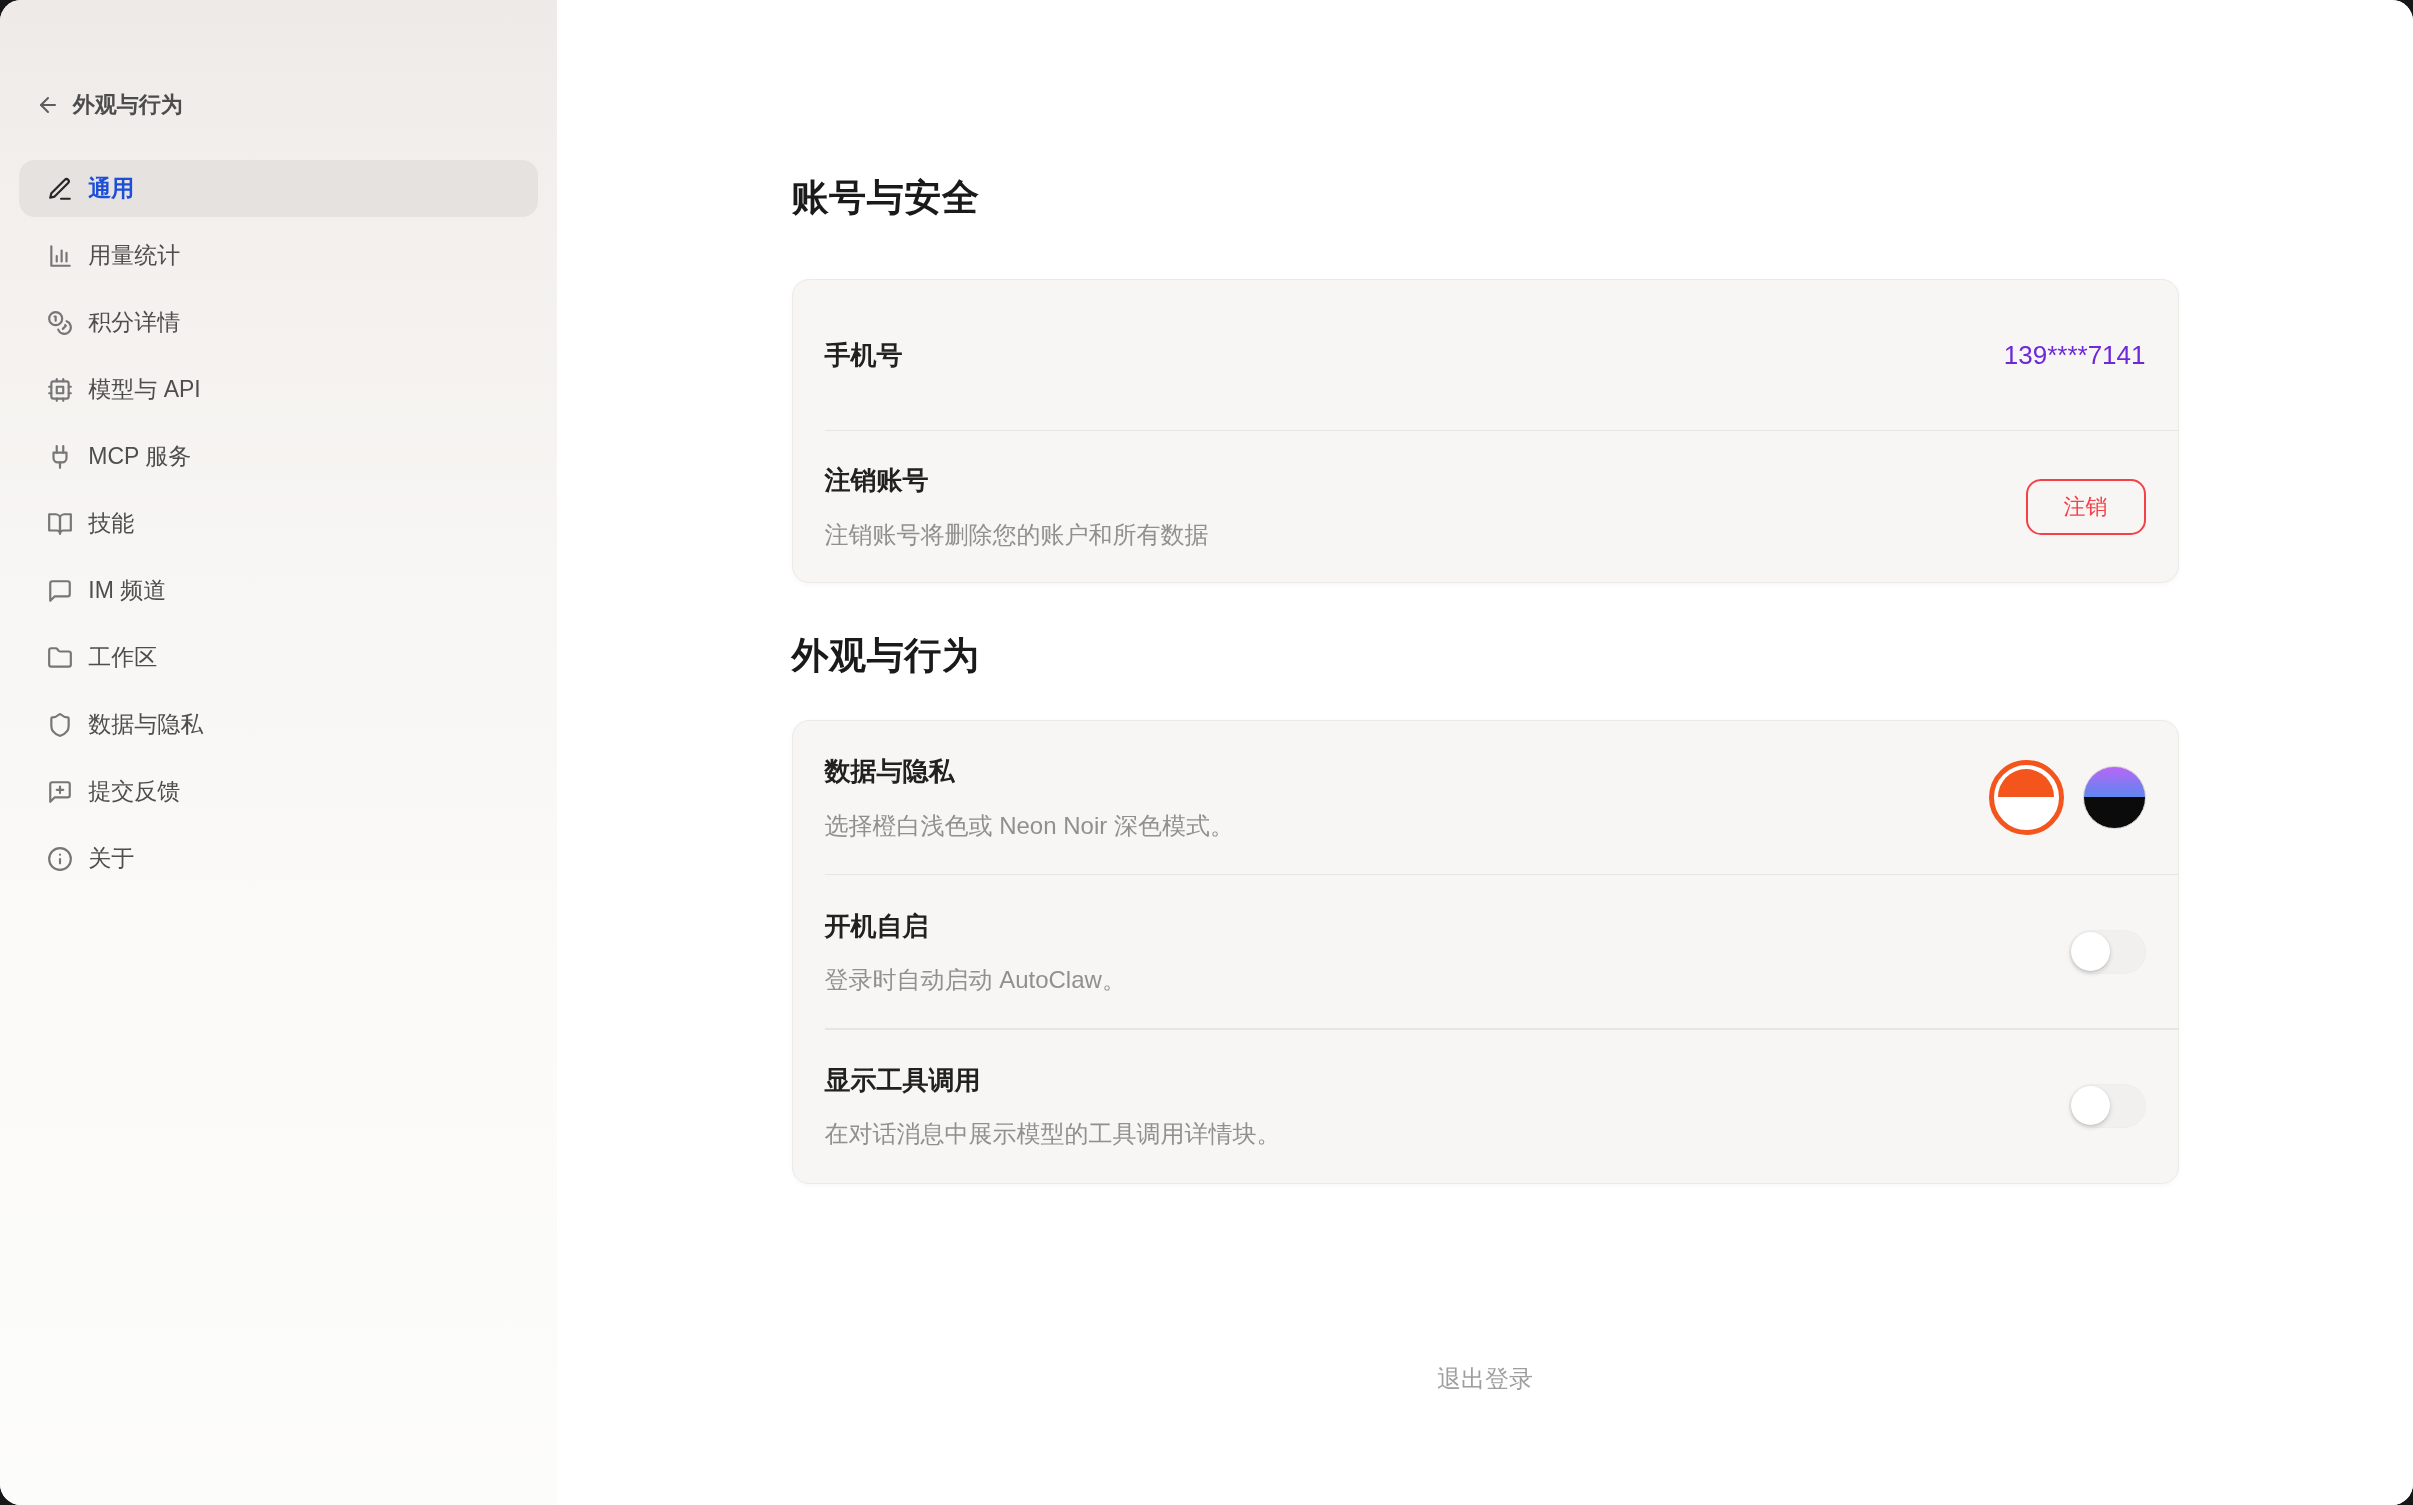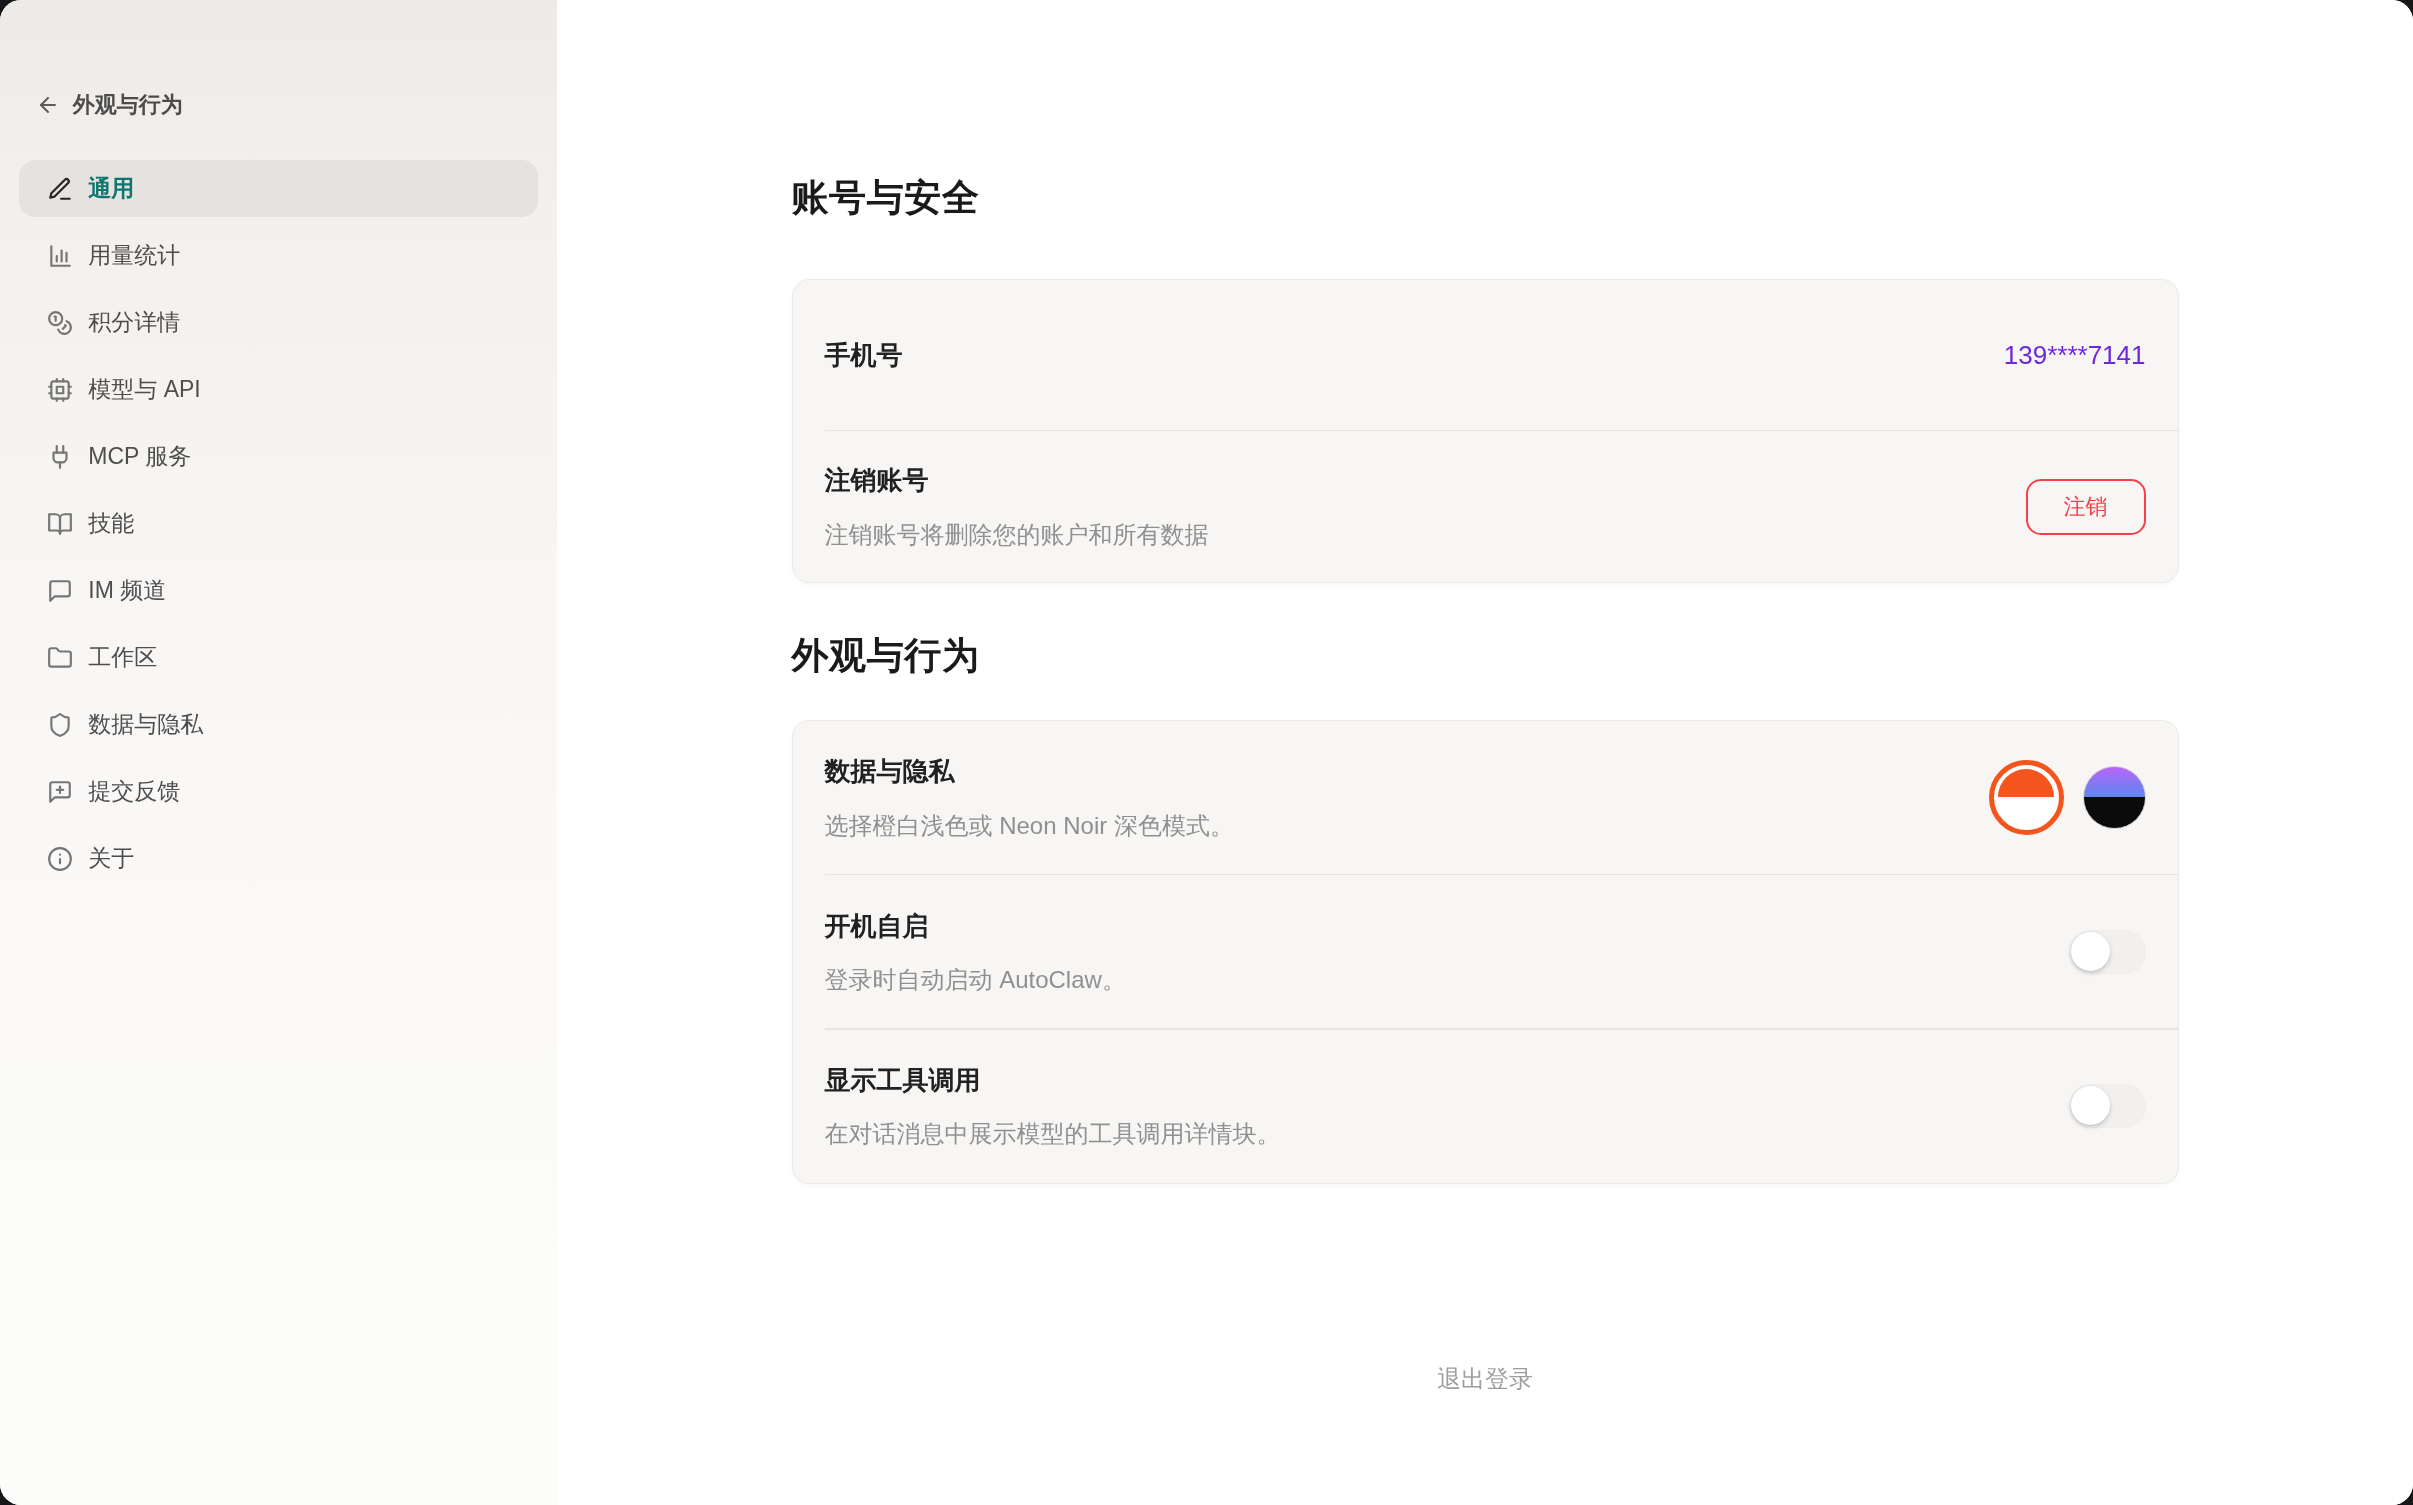--- a/index.html
+++ b/index.html
@@ -33,21 +33,21 @@
   .nav { display:flex; flex-direction:column; gap:10px; padding:0 18.6px; }
   .nav-item {
     display:flex; align-items:center; gap:15.7px;
     height:57px; padding-left:28px;
     border-radius:16px;
     color:#4e4e4e; font-size:23px; font-weight:500;
     cursor:pointer;
   }
   .nav-item .nav-icon { width:26px; height:26px; color:#767676; display:flex; }
   .nav-item .nav-icon svg { width:26px; height:26px; }
-  .nav-item.selected { background:#e5e2df; color:#0f766e; font-weight:600; }
+  .nav-item.selected { background:#e5e2df; color:#1d4ed8; font-weight:600; }
   .nav-item.selected .nav-icon { color:#262626; }
 
   
   .main {
     flex:1; height:100%;
     background:#ffffff;
     border-top-left-radius:24px;
     overflow:hidden;
   }
   .content { width:1387px; margin:0 auto; padding-top:177px; }

